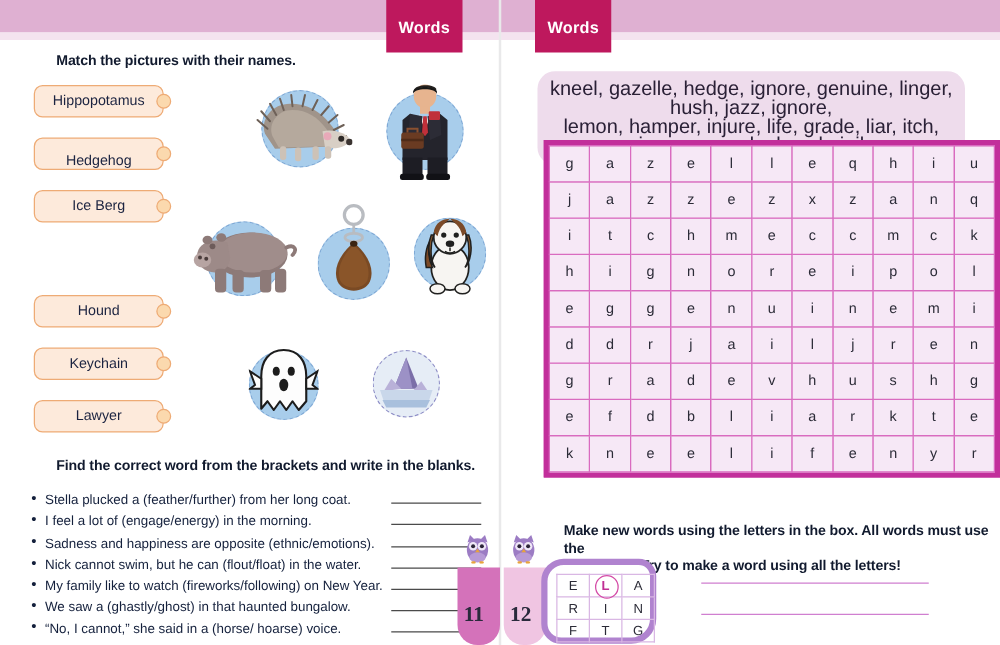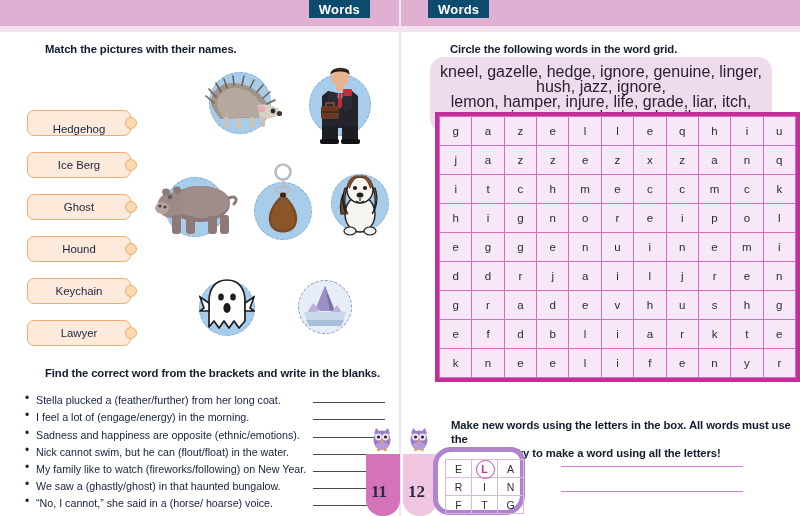--- a/index.html
+++ b/index.html
@@ -8,21 +8,21 @@
     background:#ffffff;
     font-family:"Liberation Sans", sans-serif;
     -webkit-font-smoothing:antialiased;
   }
   .page{position:relative;width:800px;height:516px;background:#fff;}
 
   
   .header-band{position:absolute;left:0;top:0;width:800px;height:26px;background:#dfb0d2;}
   .header-white{position:absolute;left:0;top:26px;width:800px;height:6px;background:#f4e3ef;}
   .tab{
-    position:absolute;top:0;height:18px;background:#0c4a6e;
+    position:absolute;top:0;height:42px;background:#be185d;
     color:#ffffff;font-weight:bold;font-size:13px;
     display:flex;align-items:center;justify-content:center;
     padding:0 10px;letter-spacing:.2px;
   }
   .tab-left{right:430px;}
   .tab-right{left:428px;}
 
   
   .spine{position:absolute;left:399px;top:0;width:2px;height:516px;background:#e9e9ea;}
 
@@ -132,30 +132,30 @@
   <div class="header-band"></div>
   <div class="header-white"></div>
   <div class="tab tab-left">Words</div>
   <div class="tab tab-right">Words</div>
   <div class="spine"></div>
 
   <div class="col col-left">
 
     <div class="heading" style="position:absolute;left:25px;top:11px;">Match the pictures with their names.</div>
 
+    <div class="label-box" style="top:36px;">
+      <span>Hippopotamus</span>
+      <span class="label-dot"></span>
+    </div>
     <div class="label-box" style="top:78px;align-items:flex-end;">
       <span>Hedgehog</span>
       <span class="label-dot"></span>
     </div>
     <div class="label-box" style="top:120px;">
       <span>Ice Berg</span>
-      <span class="label-dot"></span>
-    </div>
-    <div class="label-box" style="top:162px;">
-      <span>Ghost</span>
       <span class="label-dot"></span>
     </div>
     <div class="label-box" style="top:204px;">
       <span>Hound</span>
       <span class="label-dot"></span>
     </div>
     <div class="label-box" style="top:246px;">
       <span>Keychain</span>
       <span class="label-dot"></span>
     </div>
@@ -366,21 +366,20 @@
     <path d="M13 14 L11 17 L15 17 Z" fill="#e8a33c"></path>
     <ellipse cx="13" cy="21" rx="6.5" ry="4" fill="#b79ad6"></ellipse>
     <rect x="8" y="24" width="3.5" height="2" rx="1" fill="#e8a33c"></rect>
     <rect x="14.5" y="24" width="3.5" height="2" rx="1" fill="#e8a33c"></rect>
   </svg>
   <div class="page-num" style="left:371px;">11</div>
   <div class="page-num" style="left:408px;text-align:center;">12</div>
 
   <div class="col col-right">
 
-    <div class="heading" style="position:absolute;left:29px;top:11px;">Circle the following words in the word grid.</div>
 
     <div class="wordpill">
       <div>kneel, gazelle, hedge, ignore, genuine, linger, hush, jazz, ignore,</div>
       <div>lemon, hamper, injure, life, grade, liar, itch, income, grade, kayak, jail</div>
     </div>
 
     <div class="grid-wrap">
       <table class="grid">
           <tbody id="grid-body">
             <tr>

